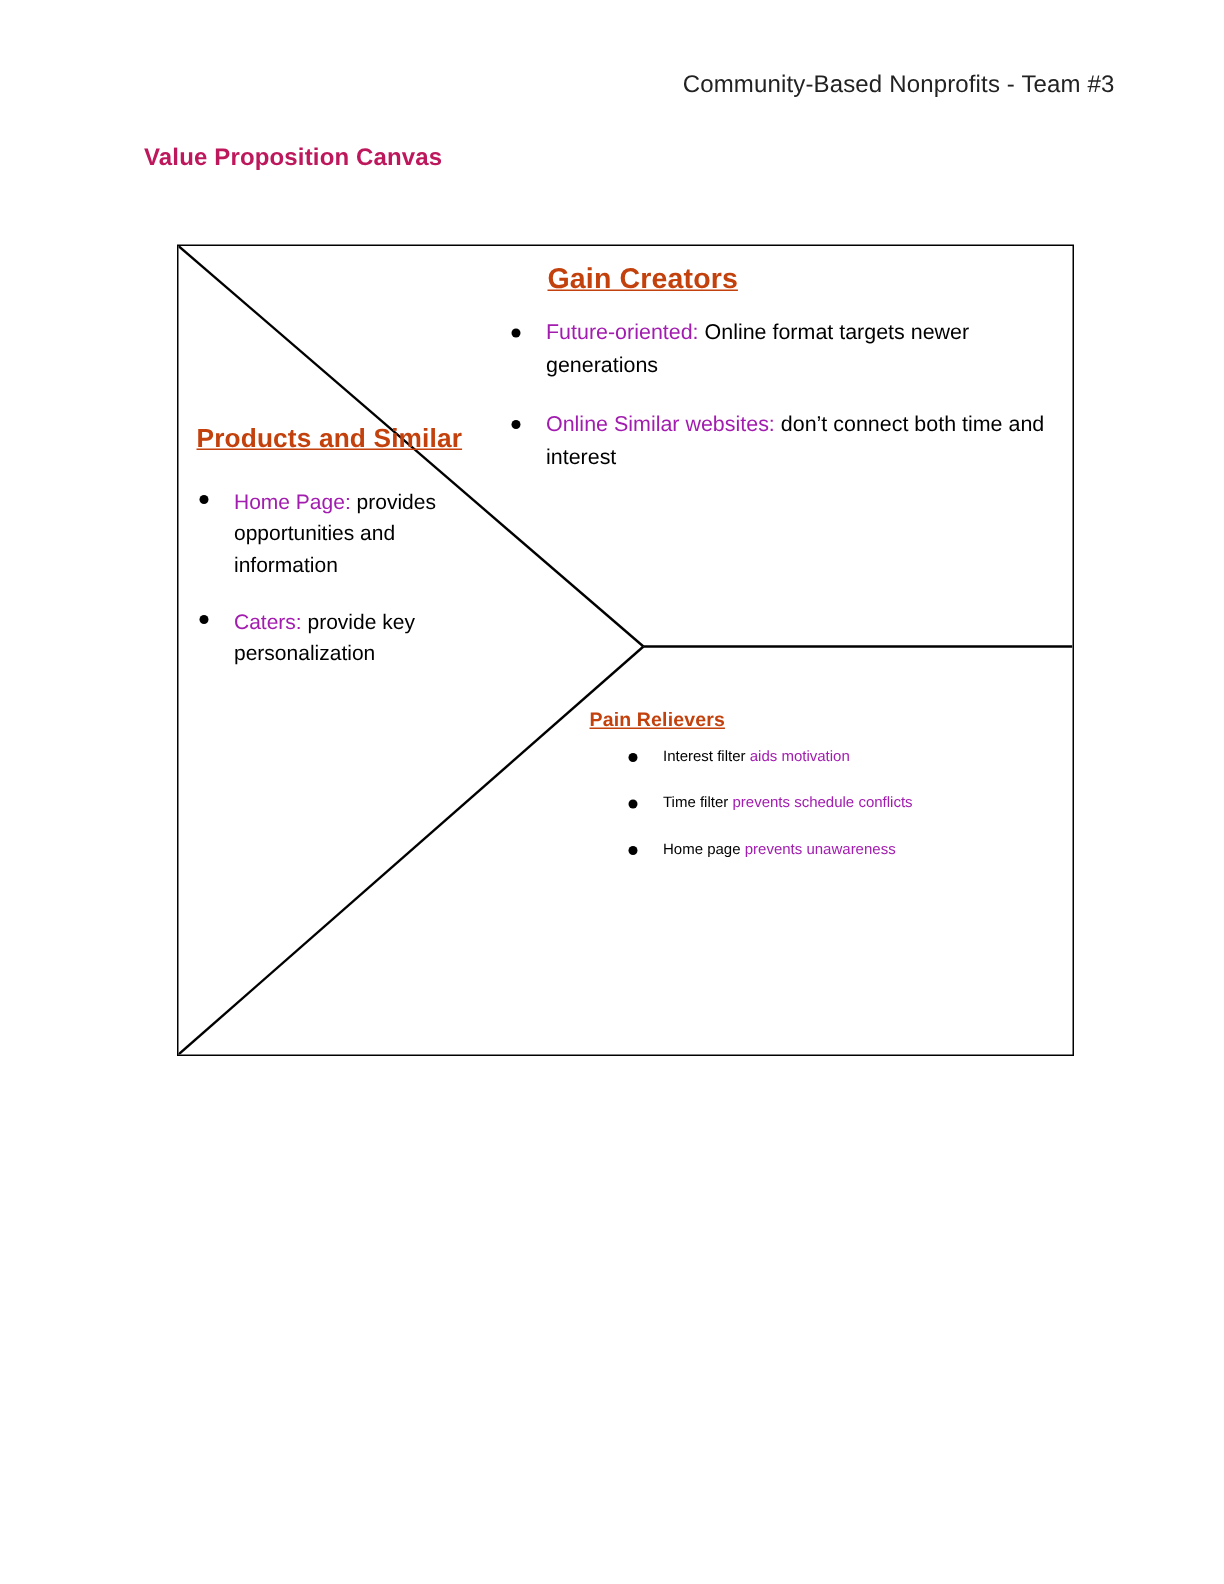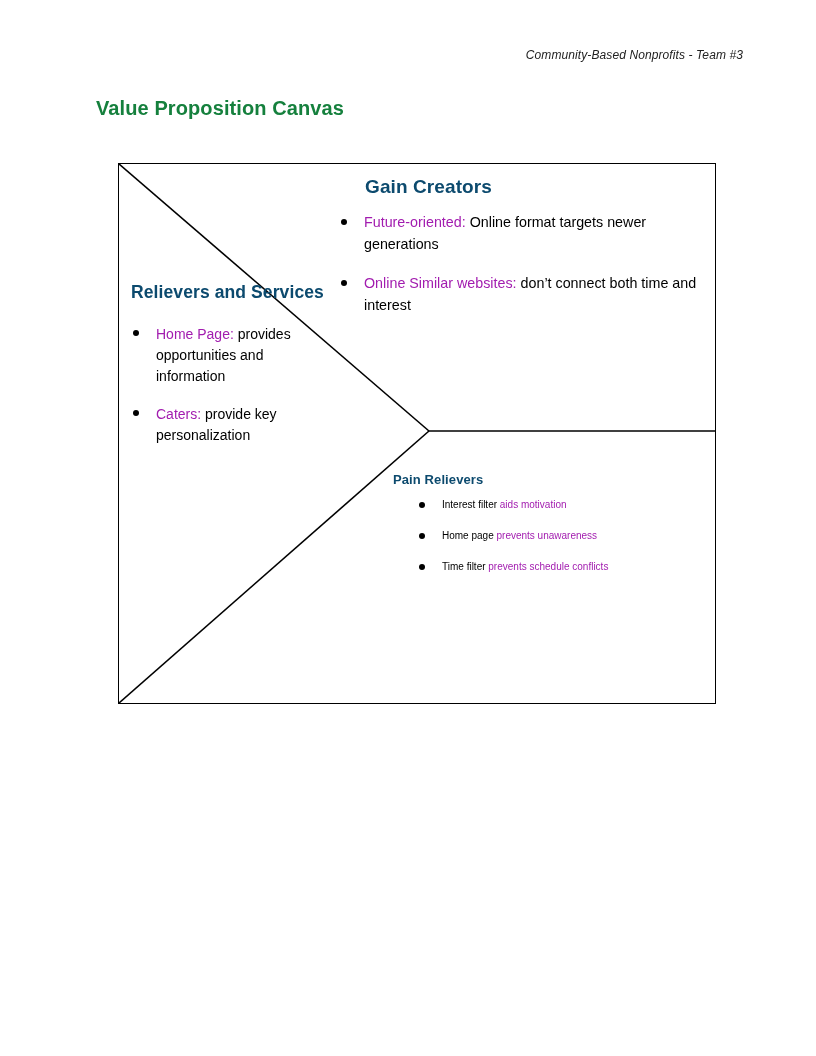--- a/index.html
+++ b/index.html
@@ -19,34 +19,33 @@
   .page {
     position: absolute;
     inset: 0;
   }
 
   
   .header-line {
     position: absolute;
     top: 48px;
     right: 73px;
-    font-size: 12px;
+    font-size: 16px;
     color: #222222;
     letter-spacing: 0.1px;
     white-space: nowrap;
-    font-style: italic;
   }
 
   .page-title {
     position: absolute;
     top: 97px;
     left: 96px;
-    font-size: 20px;
+    font-size: 16px;
     font-weight: bold;
-    color: #15803d;
+    color: #be185d;
     letter-spacing: 0.1px;
   }
 
   
   .canvas-box {
     position: absolute;
     left: 118px;
     top: 163px;
     width: 598px;
     height: 541px;
@@ -63,22 +62,23 @@
   }
 
   
   .section {
     position: absolute;
     box-sizing: border-box;
   }
 
   .sec-heading {
     font-weight: bold;
-    color: #0c4a6e;
+    color: #c2410c;
     letter-spacing: 0.1px;
+    text-decoration: underline;
   }
 
   .bullets {
     margin: 0;
     padding: 0;
     list-style: none;
   }
   .bullets li {
     position: relative;
     padding-left: 25px;
@@ -162,21 +162,21 @@
     <svg class="canvas-svg" viewBox="0 0 598 541" preserveAspectRatio="none">
 
       <line x1="0" y1="0" x2="311" y2="268" stroke="#000000" stroke-width="1.6"></line>
 
       <line x1="0" y1="541" x2="311" y2="268" stroke="#000000" stroke-width="1.6"></line>
 
       <line x1="311" y1="268" x2="598" y2="268" stroke="#000000" stroke-width="1.6"></line>
     </svg>
 
     <div class="section" id="sec-products">
-      <div class="sec-heading">Relievers and Services</div>
+      <div class="sec-heading">Products and Similar</div>
       <ul class="bullets">
         <li>
           <span class="dot"></span>
           <span class="hl">Home Page:</span><span> provides opportunities and information</span>
         </li>
         <li>
           <span class="dot"></span>
           <span class="hl">Caters:</span><span> provide key personalization</span>
         </li>
       </ul>
@@ -198,23 +198,23 @@
 
     <div class="section" id="sec-pain">
       <div class="sec-heading">Pain Relievers</div>
       <ul class="bullets">
         <li>
           <span class="dot"></span>
           <span>Interest filter </span><span class="hl">aids motivation</span>
         </li>
         <li>
           <span class="dot"></span>
+          <span>Time filter </span><span class="hl">prevents schedule conflicts</span>
+        </li>
+        <li>
+          <span class="dot"></span>
           <span>Home page </span><span class="hl">prevents unawareness</span>
-        </li>
-        <li>
-          <span class="dot"></span>
-          <span>Time filter </span><span class="hl">prevents schedule conflicts</span>
         </li>
       </ul>
     </div>
 
   </div>
 </div>
 
 </body></html>

